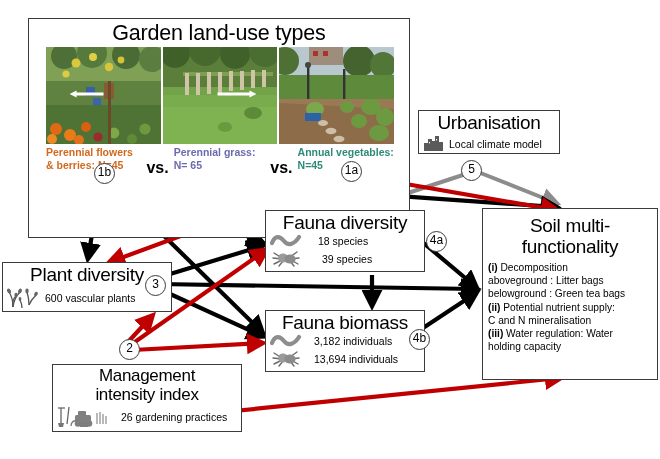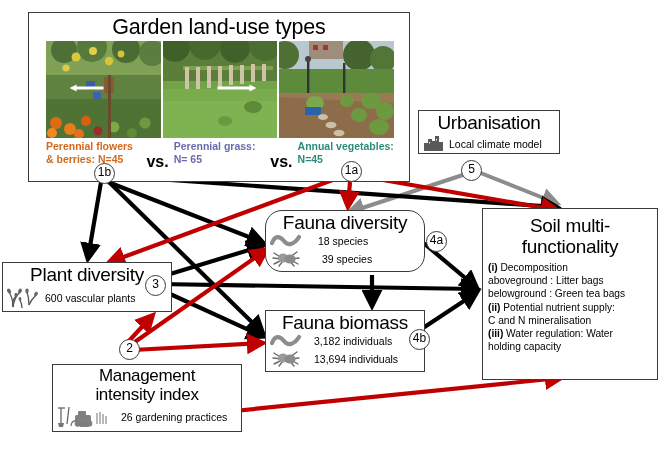--- a/index.html
+++ b/index.html
@@ -4,39 +4,39 @@
 <style>
   html,body{margin:0;padding:0;background:#fff;}
   body{width:660px;height:459px;position:relative;overflow:hidden;
        font-family:"Liberation Sans",sans-serif;color:#000;}
   #stage{position:absolute;inset:0;width:660px;height:459px;}
 
   .box{position:absolute;border:1.6px solid #3b3b3b;background:#fff;box-sizing:border-box;}
   .arrows{position:absolute;left:0;top:0;width:660px;height:459px;overflow:visible;}
 
   
-  #panel-landuse{left:28px;top:12px;width:382px;height:170px;z-index:4;}
+  #panel-landuse{left:28px;top:18px;width:382px;height:220px;z-index:4;}
   #panel-title{position:absolute;left:0;top:2px;width:100%;text-align:center;
                font-size:21.5px;letter-spacing:-0.2px;}
   .photos{position:absolute;left:17px;top:28px;width:348px;height:97px;display:flex;gap:2px;}
   .photo{width:115px;height:97px;position:relative;overflow:hidden;}
   .ph-arrow{position:absolute;top:48%;left:50%;transform:translate(-50%,-50%);
             width:100%;height:10px;pointer-events:none;}
   .captions{position:absolute;left:17px;top:127px;width:352px;height:40px;
             display:flex;align-items:flex-start;}
   .cap{font-size:10.5px;line-height:12.5px;font-weight:600;}
   .cap.c1{color:#D2691E;width:104px;}
   .cap.c2{color:#6A6AAE;width:100px;}
   .cap.c3{color:#2E8B7A;width:104px;}
   .vs{font-size:16px;font-weight:bold;color:#000;padding:13px 5px 0 0;}
 
   
   #box-urban{left:418px;top:110px;width:142px;height:44px;z-index:4;}
   #box-plant{left:2px;top:262px;width:170px;height:50px;z-index:4;}
-  #box-fdiv{left:265px;top:210px;width:160px;height:62px;z-index:4;border-radius:17px;}
+  #box-fdiv{left:265px;top:210px;width:160px;height:62px;z-index:4;}
   #box-fbio{left:265px;top:310px;width:160px;height:62px;z-index:4;}
   #box-soil{left:482px;top:208px;width:176px;height:172px;z-index:4;}
   #box-mgmt{left:52px;top:364px;width:190px;height:68px;z-index:4;}
 
   .bt{text-align:center;font-size:19px;line-height:21px;letter-spacing:-0.3px;}
   .bt.sm{font-size:17px;line-height:19px;}
   .brow{display:flex;align-items:center;gap:4px;font-size:10.5px;padding-left:4px;}
   .soilbody{font-size:10.2px;line-height:13.2px;padding:2px 4px 0 5px;}
   .soilbody b{font-weight:bold;}
 

